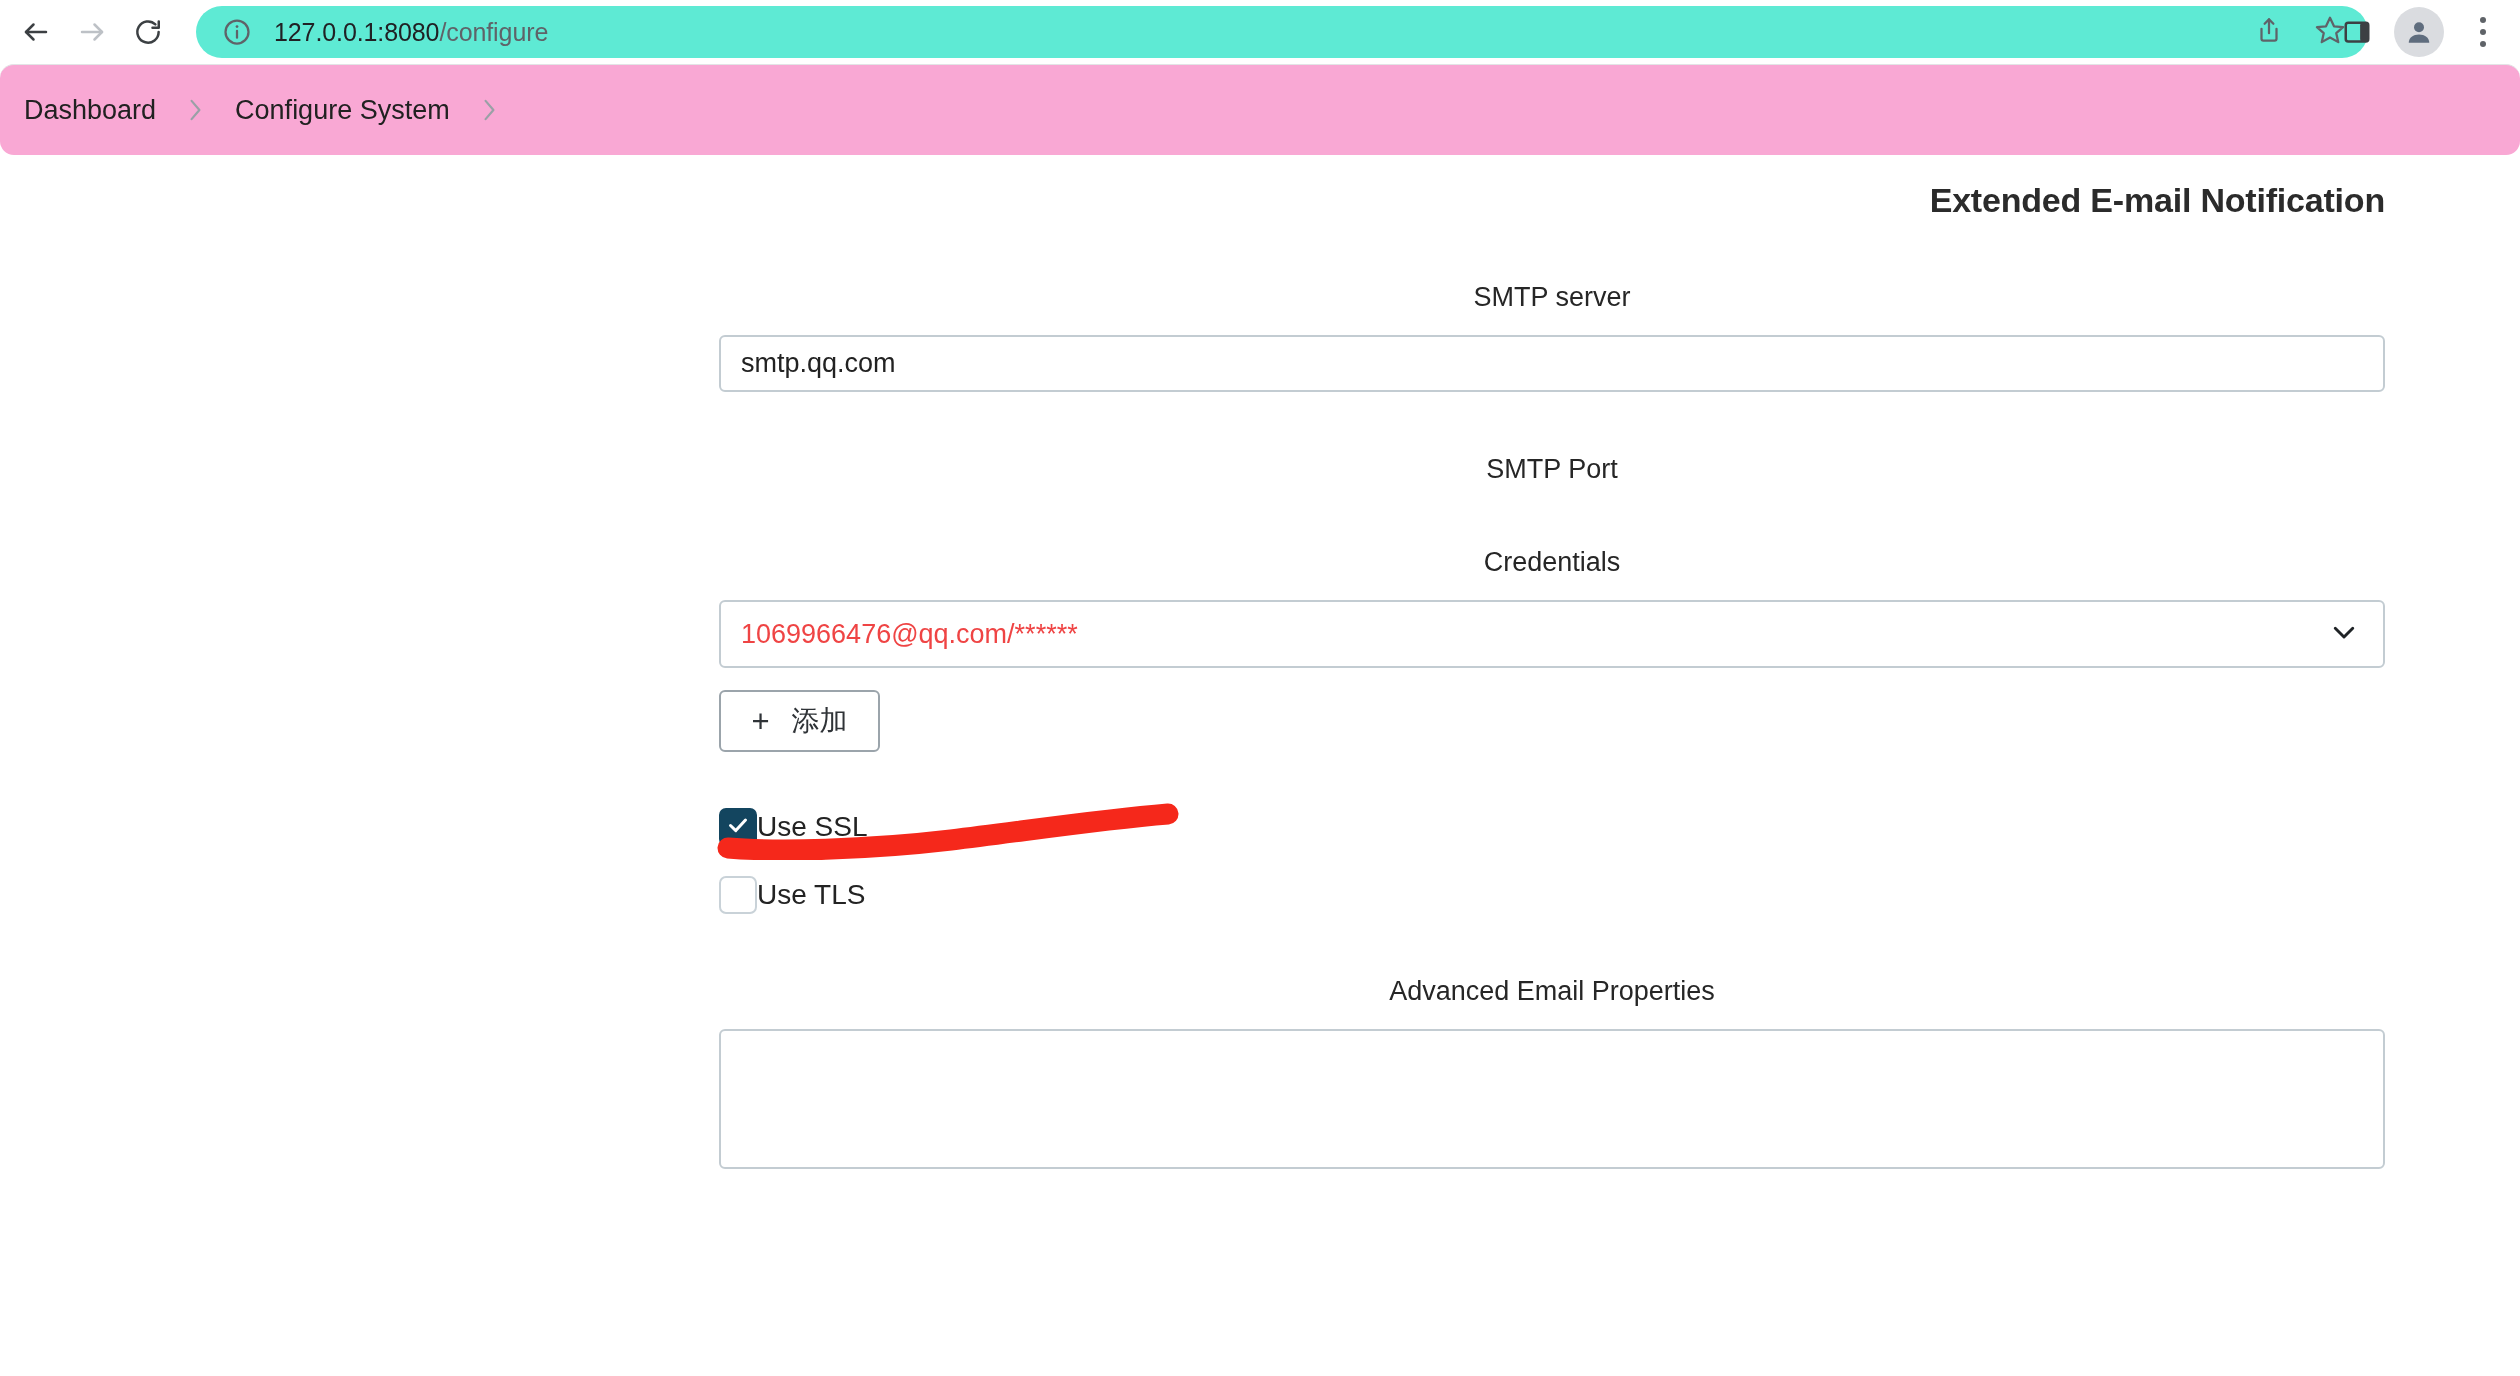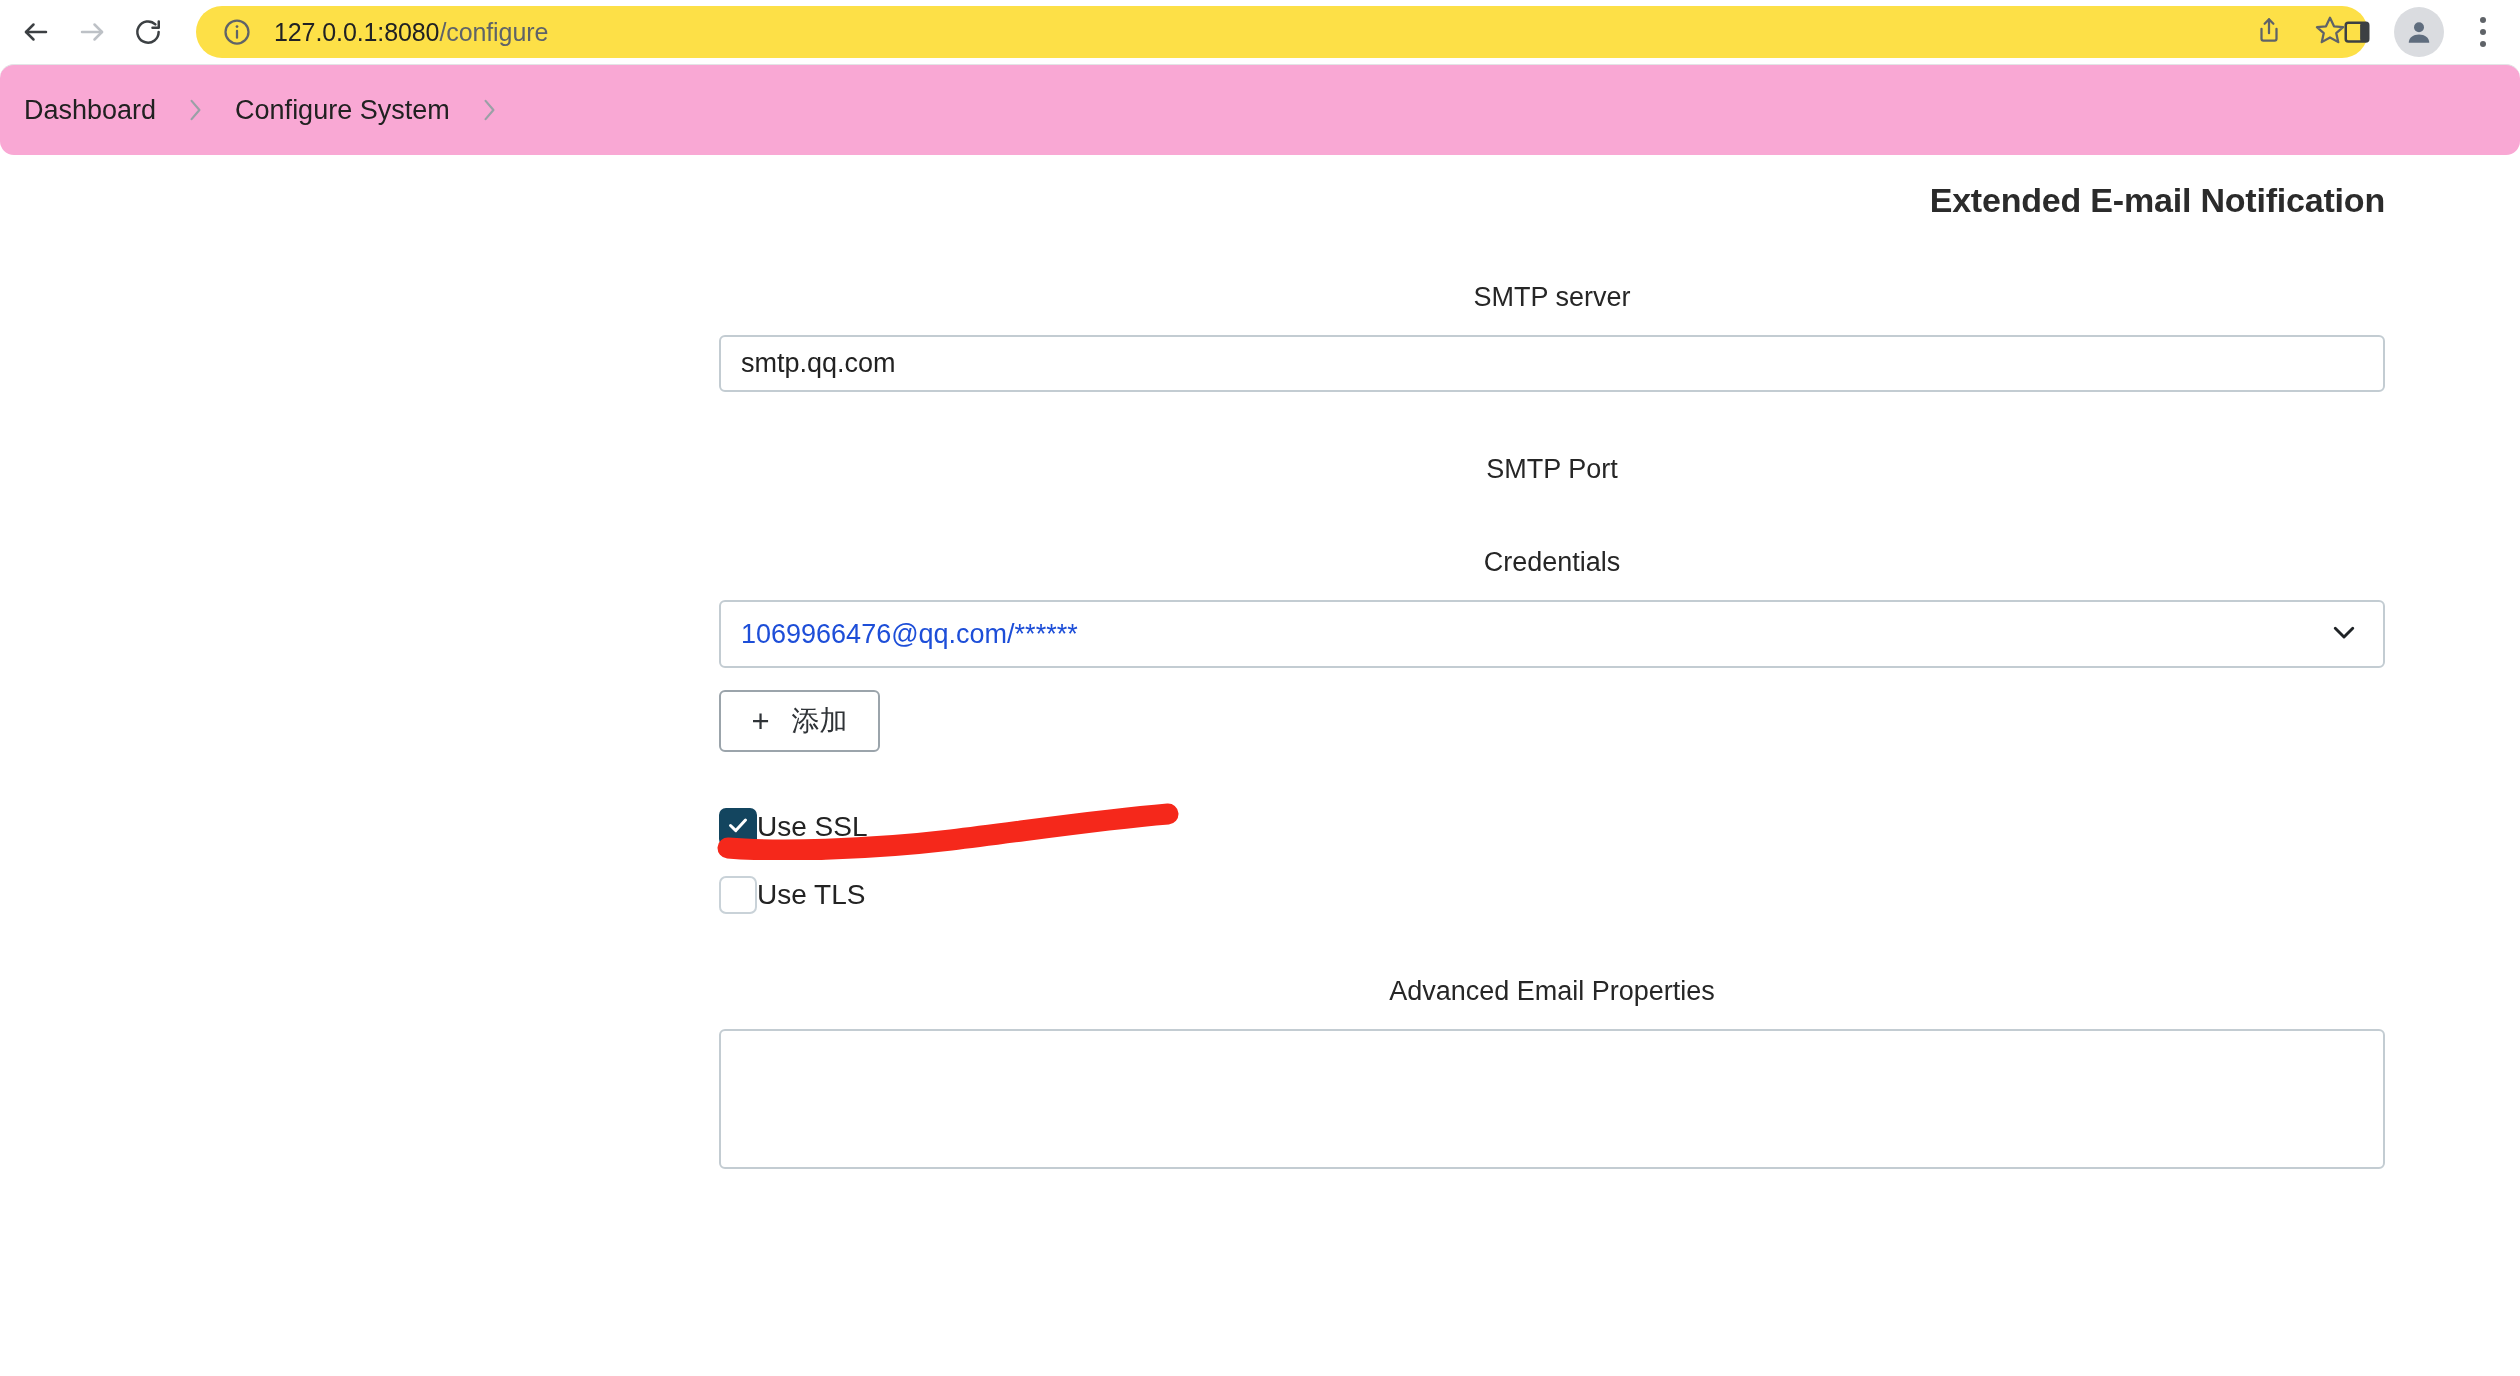--- a/index.html
+++ b/index.html
@@ -40,21 +40,21 @@
     cursor: pointer;
   }
   .nav-btn svg { display: block; }
 
   .omnibox {
     position: absolute;
     left: 196px;
     top: 6px;
     width: 2172px;
     height: 52px;
-    background: #fde047;
+    background: #5eead4;
     border-radius: 26px;
     display: flex;
     align-items: center;
     padding-left: 26px;
     cursor: text;
   }
   .info-icon { flex: 0 0 auto; display: flex; align-items: center; }
   .url-text {
     margin-left: 22px;
     font-size: 25px;
@@ -199,21 +199,21 @@
     width: 1666px;
     height: 68px;
   }
   .select-input {
     width: 1666px;
     height: 68px;
     border: 2px solid #c3ccd2;
     border-radius: 6px;
     background: #ffffff;
     font-size: 27px;
-    color: #1d4ed8;
+    color: #ef4444;
     padding: 0 60px 0 20px;
     display: flex;
     align-items: center;
     cursor: pointer;
     white-space: nowrap;
     overflow: hidden;
   }
   .select-chevron {
     position: absolute;
     right: 26px;

